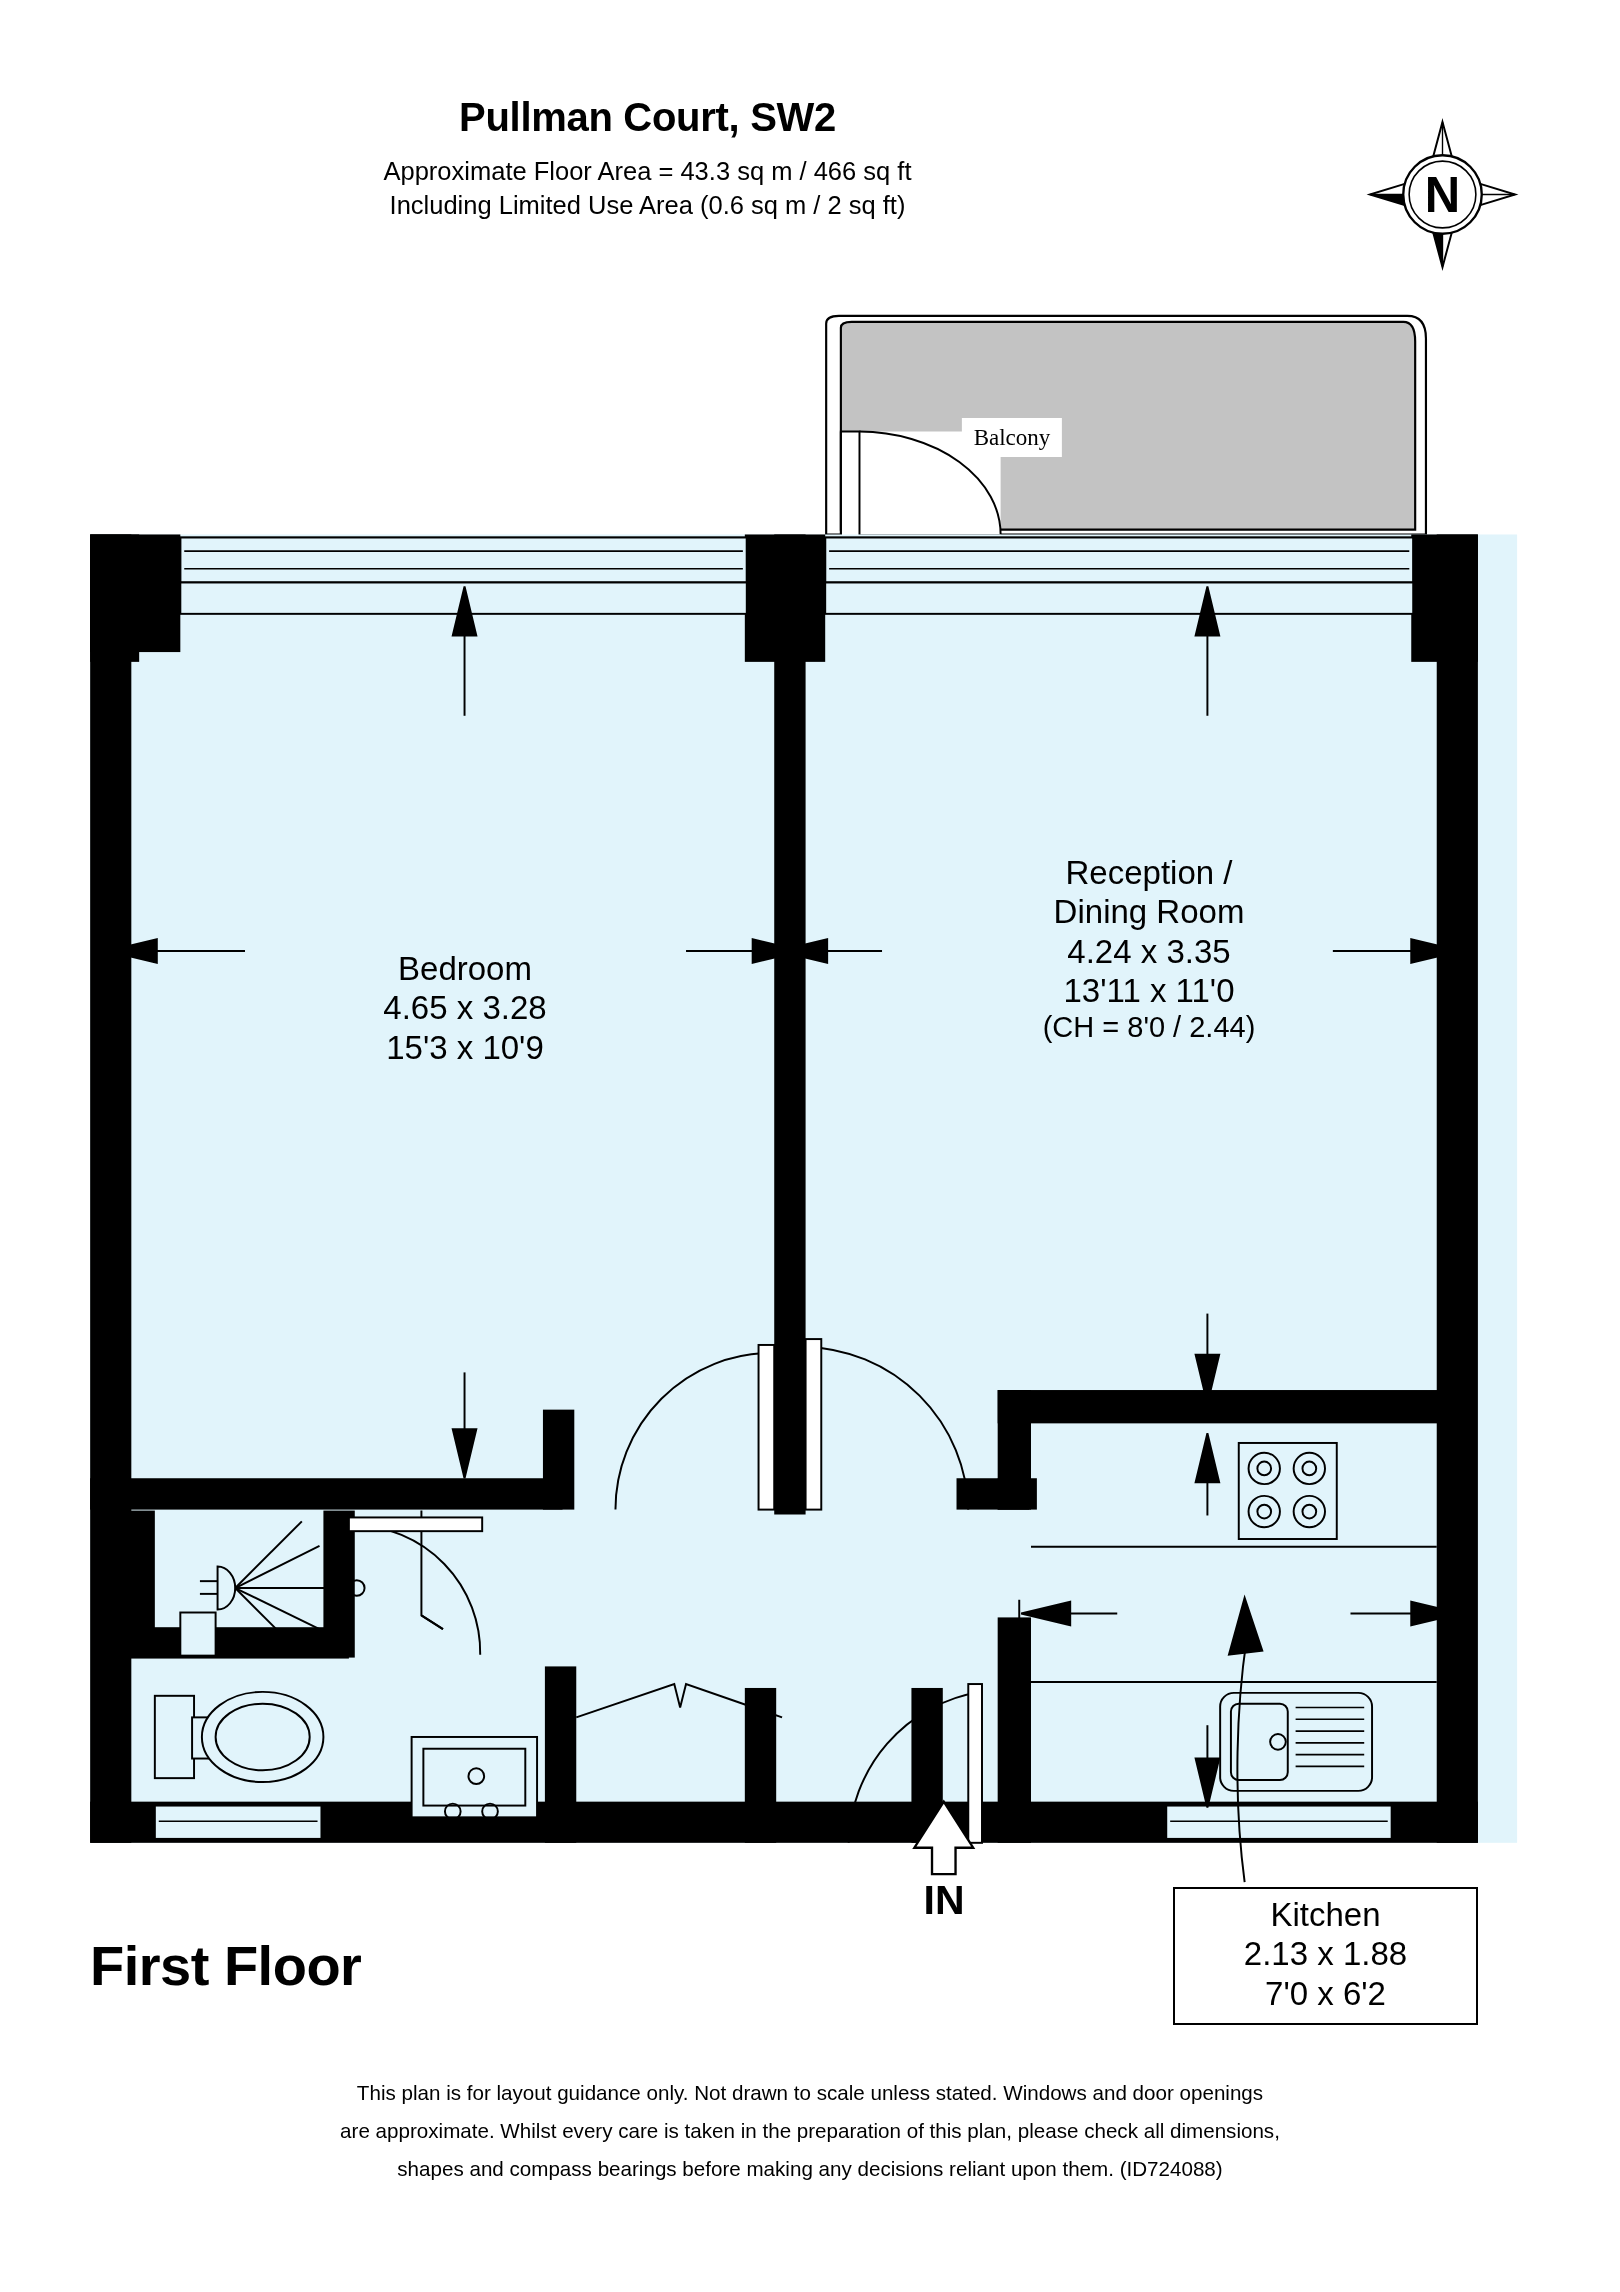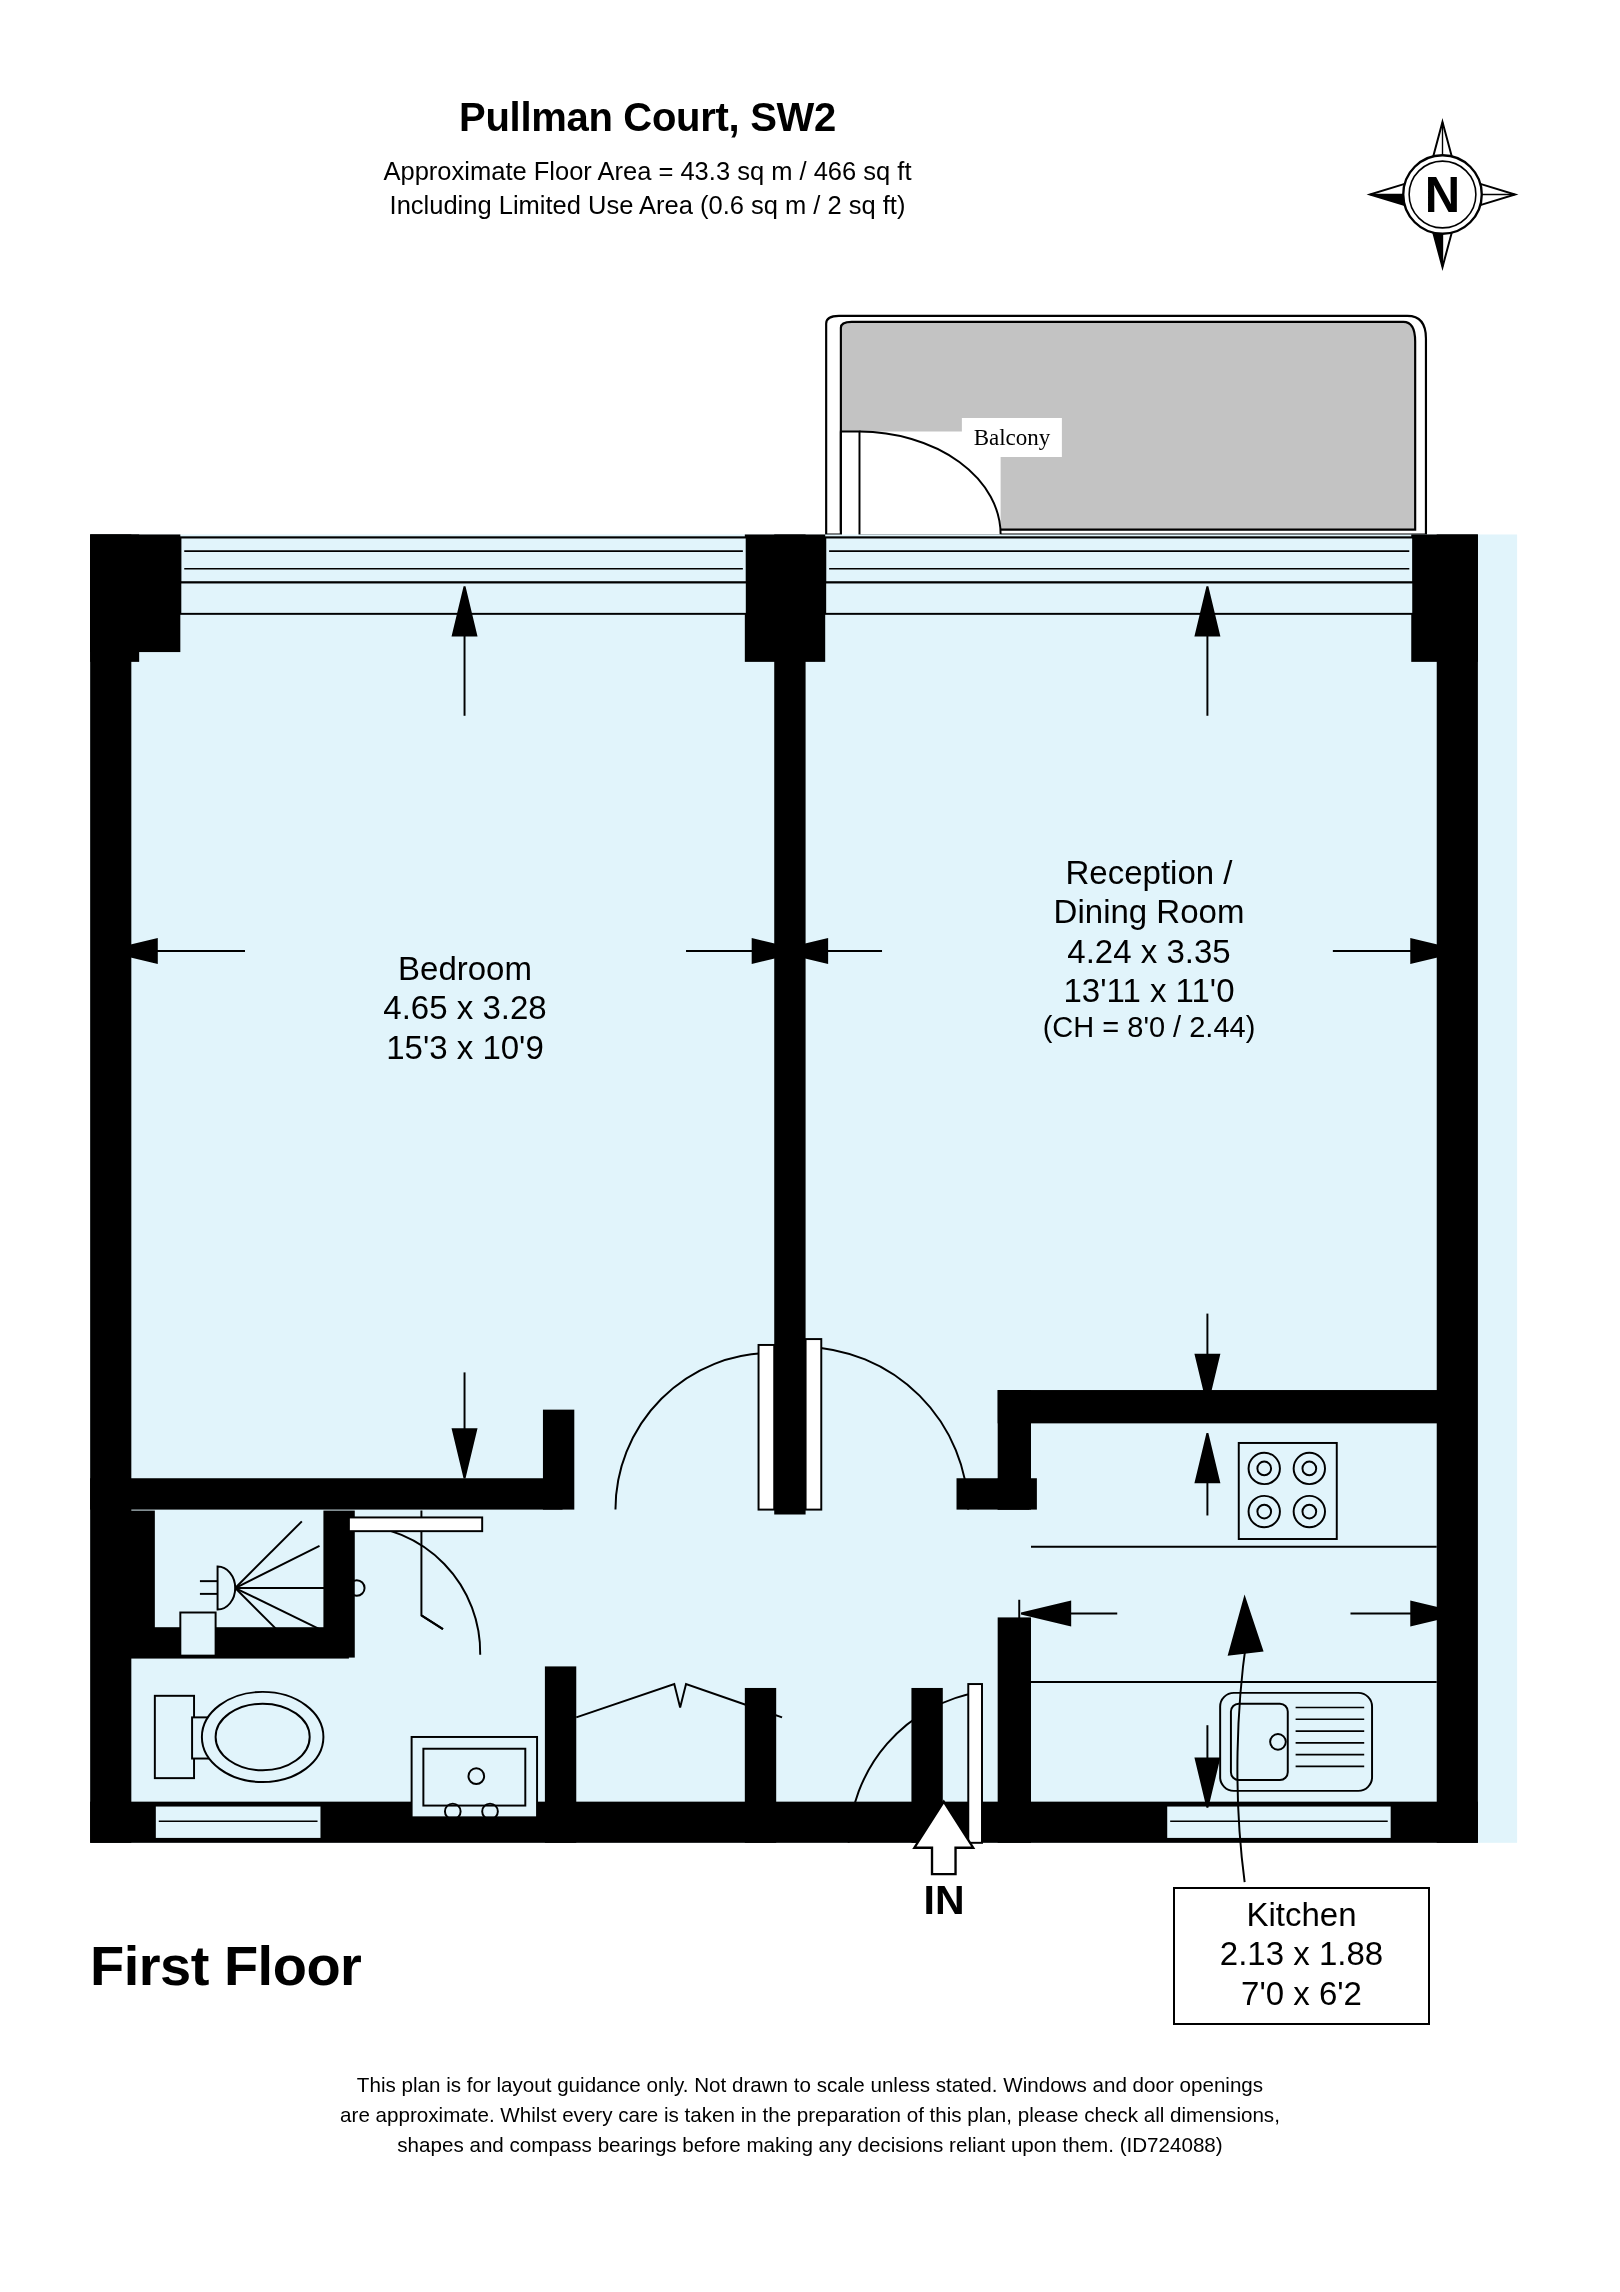--- a/index.html
+++ b/index.html
@@ -75,21 +75,21 @@
     transform: translateX(-50%);
   }
   #label-reception {
     left: 1149px; top: 853px;
     transform: translateX(-50%);
   }
 
   #label-kitchen-box {
     position: absolute;
     left: 1173px; top: 1887px;
-    width: 257px;
+    width: 305px;
     border: 2px solid #000;
     background: #ffffff;
     text-align: center;
     padding: 5.9px 3.9px 9.8px 3.9px;
     font-size: 33px;
     line-height: 1.2;
   }
   #label-kitchen-box .ln { display: block; }
 
   #label-first-floor {
@@ -109,21 +109,21 @@
 
   
   #footer {
     position: absolute;
     left: 0; top: 2070px;
     width: 1620px;
     text-align: center;
     font-size: 20.6px;
     line-height: 1.45;
   }
-  #footer .ln { display: block; }
+  #footer .ln { display: block; margin-top: 8px; }
 </style>
 </head>
 <body>
 
 <div id="header">
   <div id="plan-title">Pullman Court, SW2</div>
   <div class="area-line">Approximate Floor Area = 43.3 sq m / 466 sq ft</div>
   <div class="area-line">Including Limited Use Area (0.6 sq m / 2 sq ft)</div>
 </div>
 

